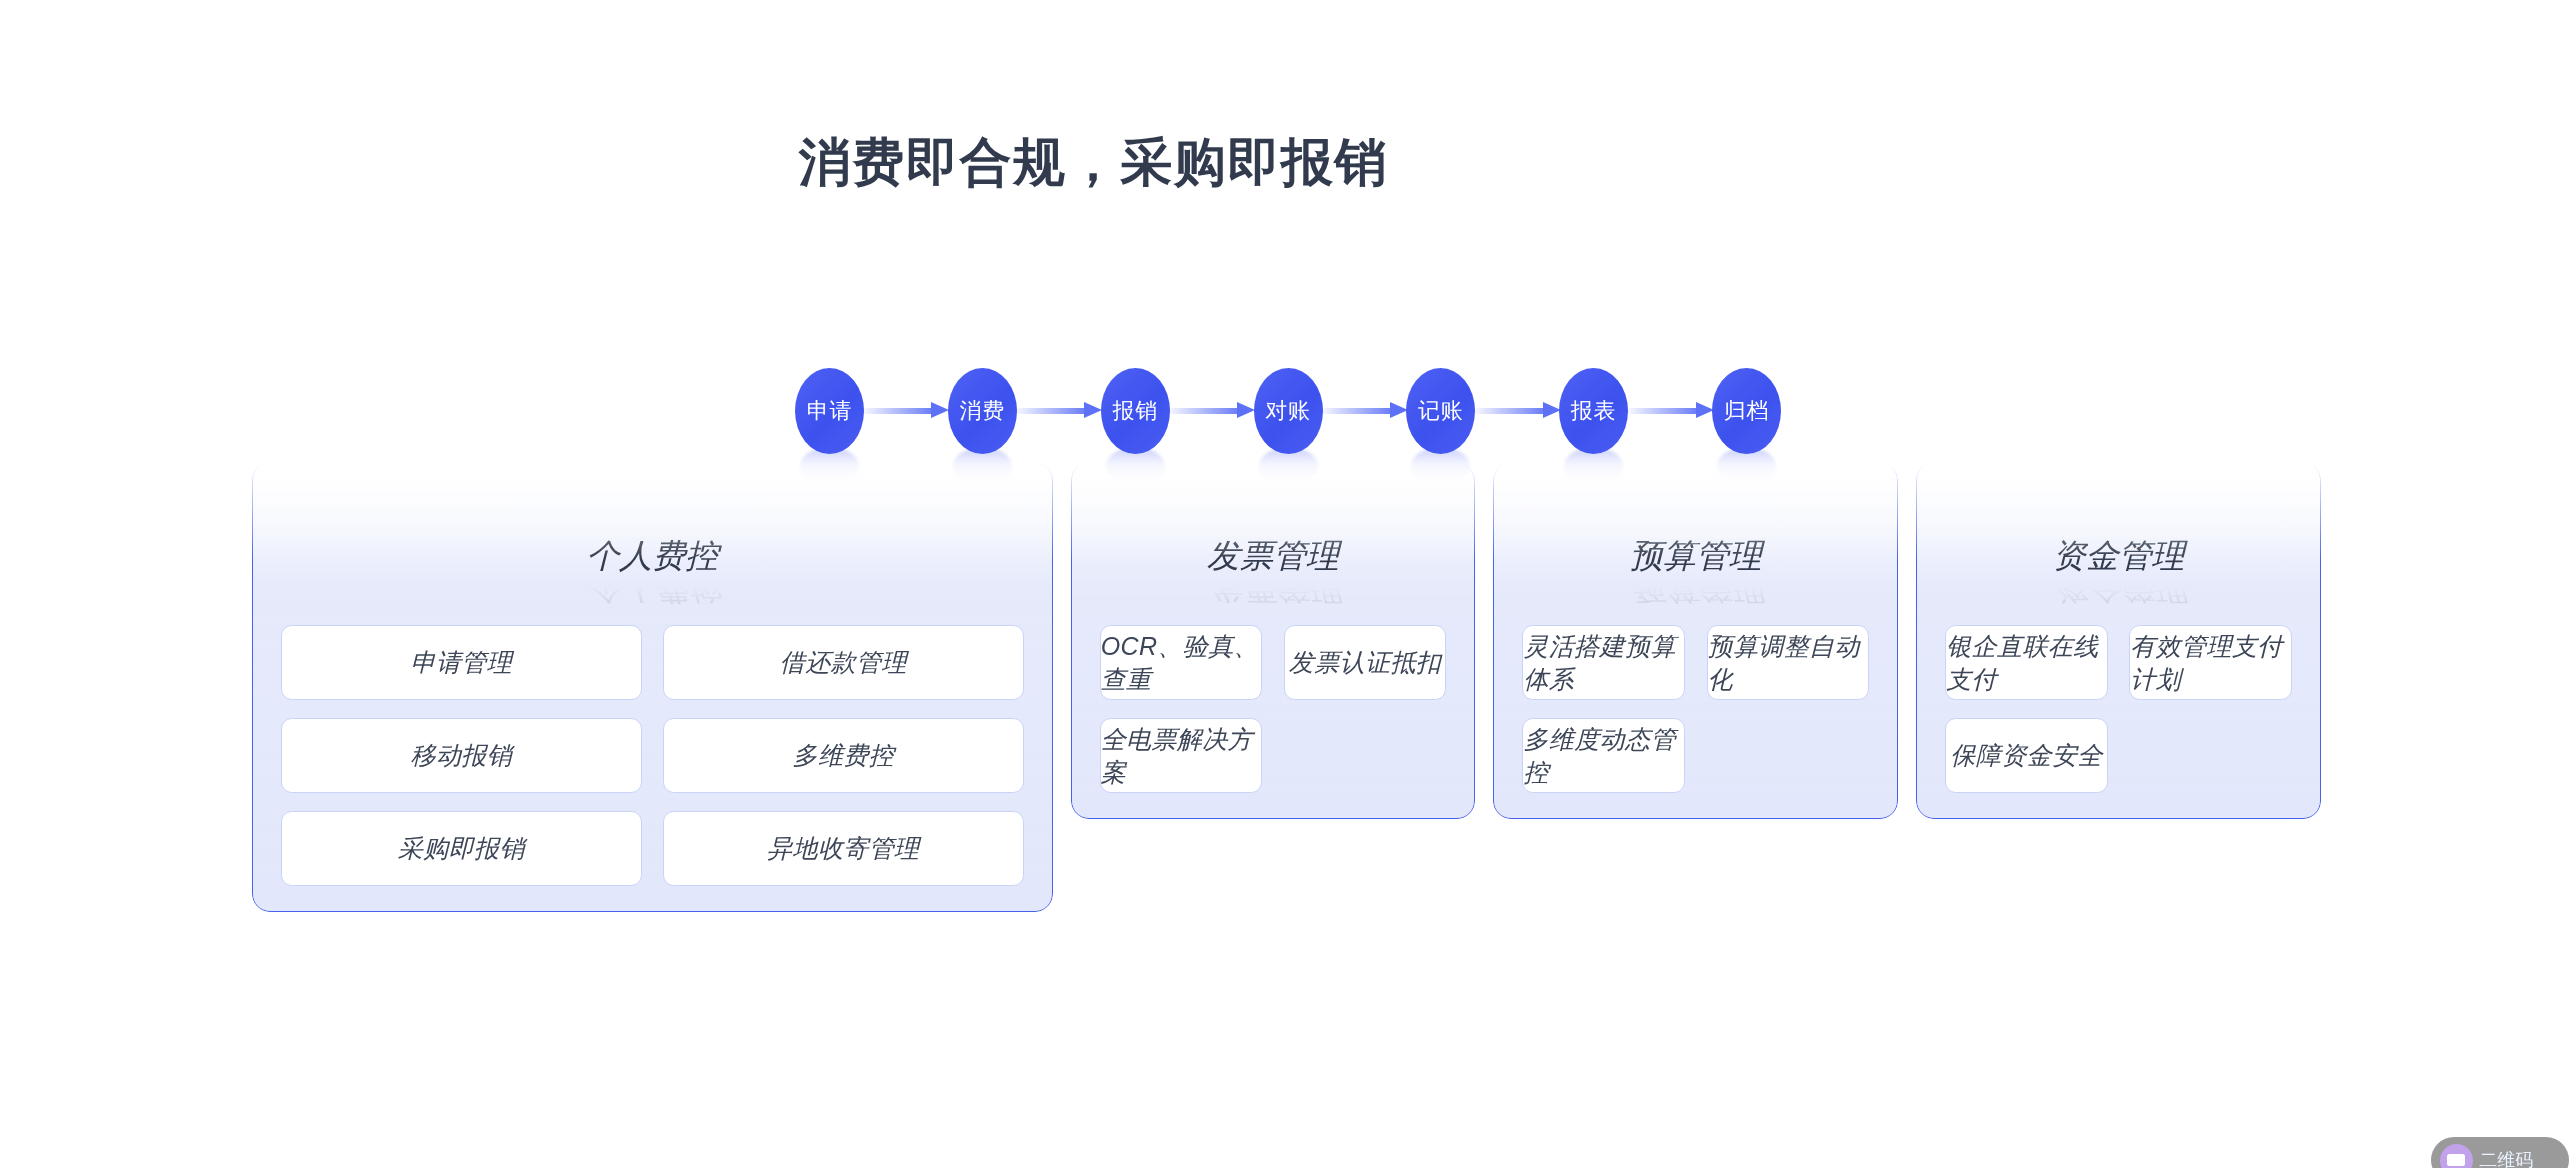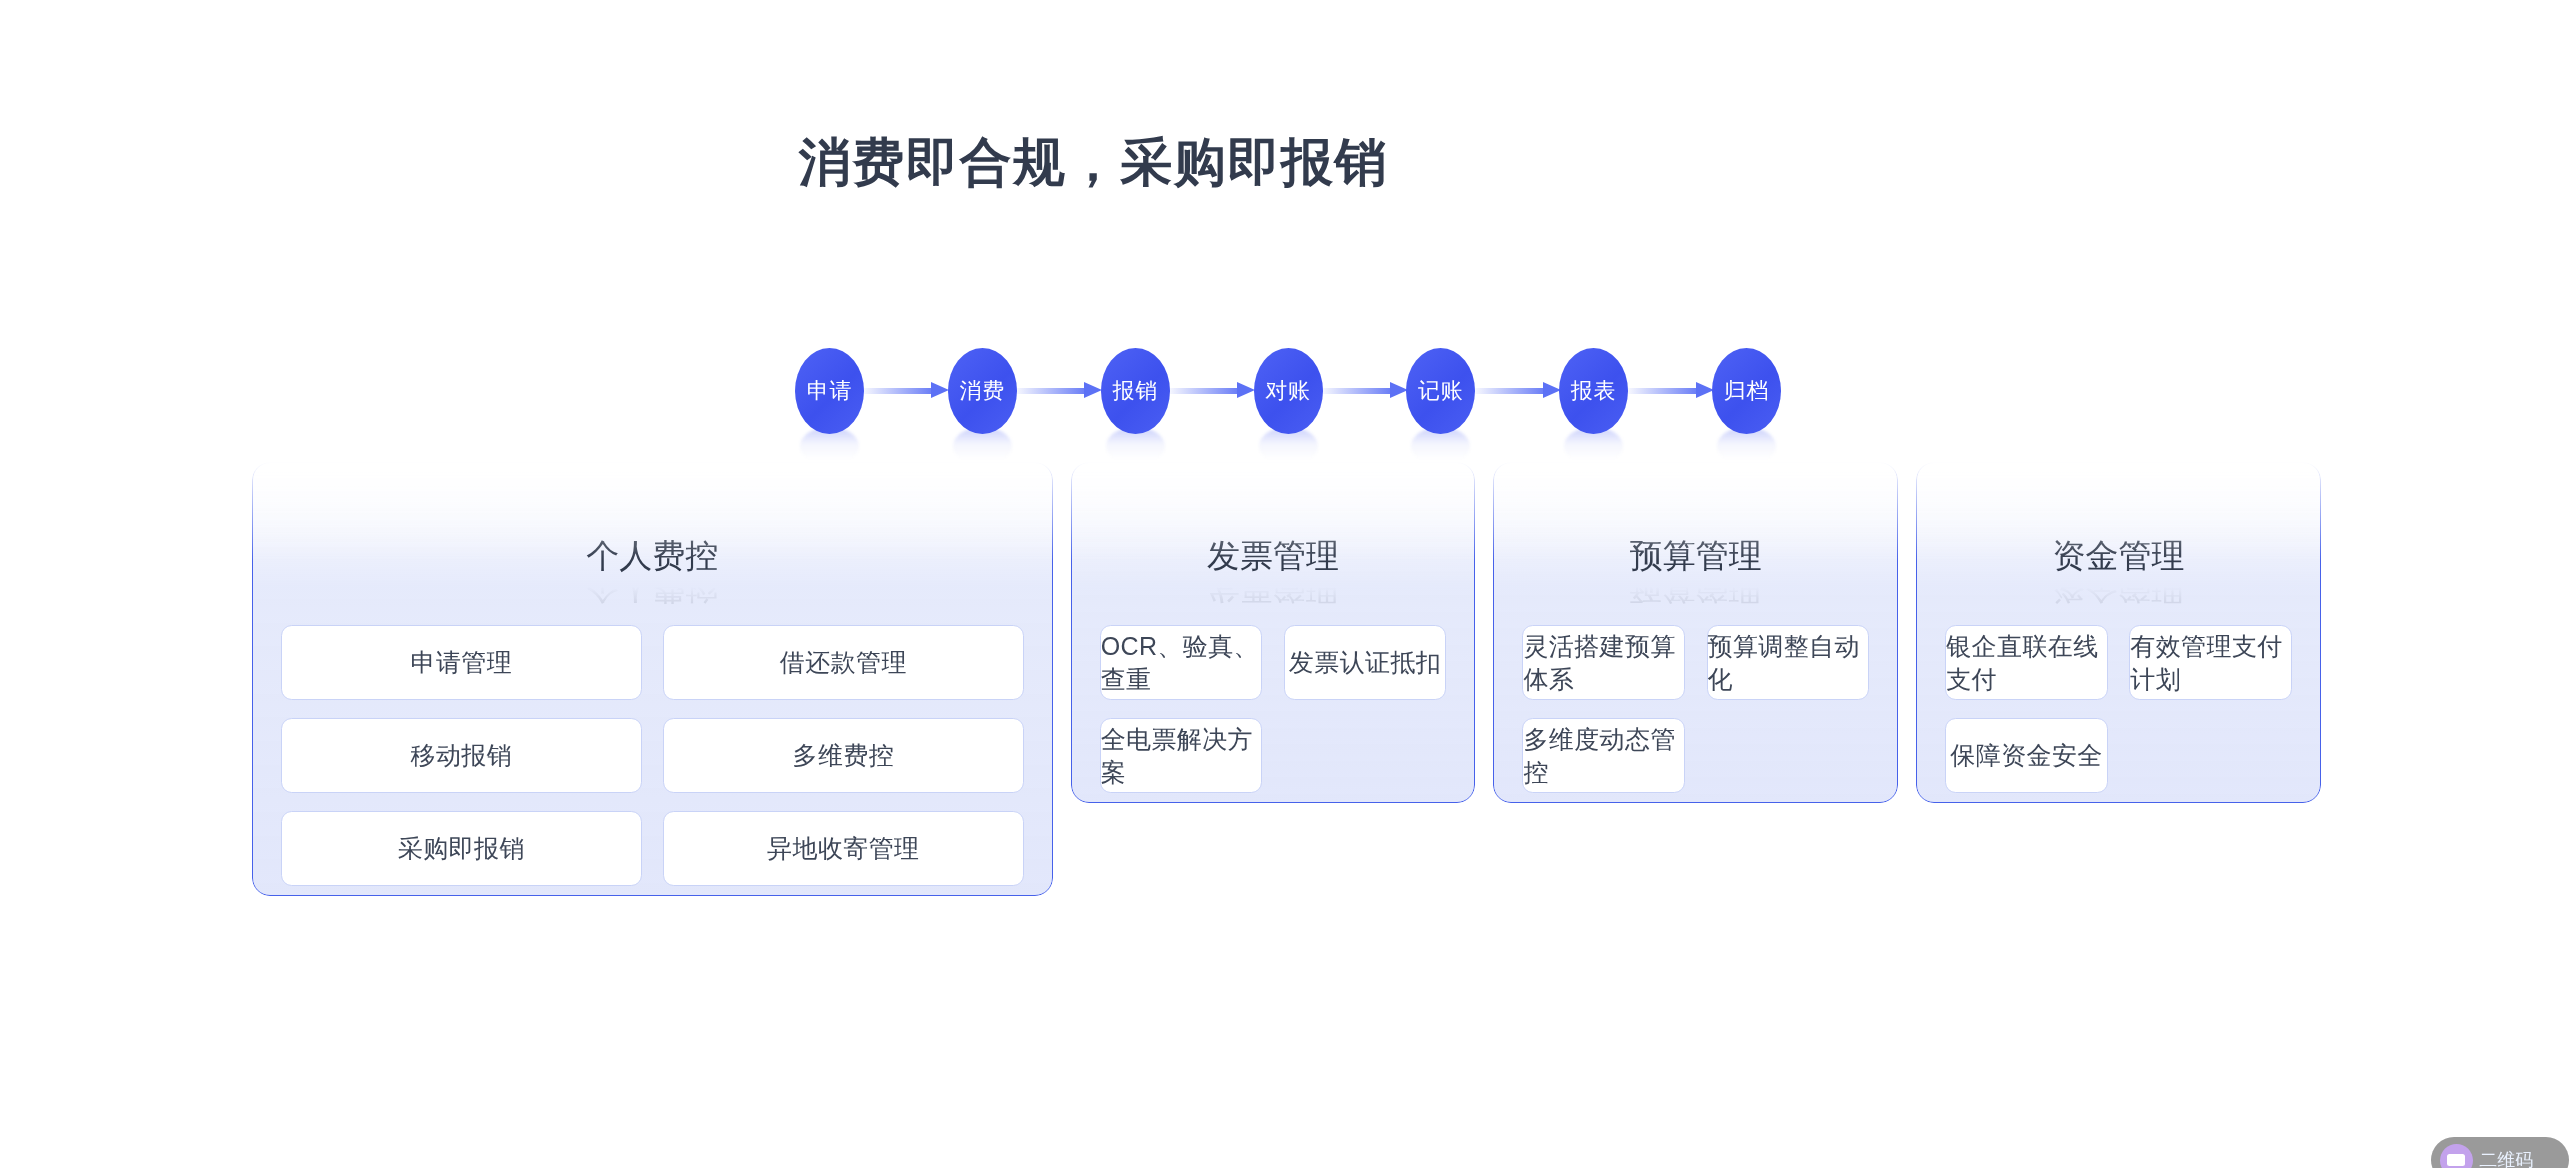--- a/index.html
+++ b/index.html
@@ -27,21 +27,21 @@
     text-align: center;
     font-size: 52px;
     font-weight: 700;
     letter-spacing: 1.6px;
     color: #323b4d;
   }
 
   
   .flow-row {
     position: absolute;
-    top: 308px;
+    top: 328px;
     left: 0;
     width: 2576px;
     height: 165px;
     display: flex;
     align-items: center;
     justify-content: center;
   }
   .flow-node {
     position: relative;
     width: 69px;
@@ -117,24 +117,25 @@
     position: relative;
     border: 1.6px solid #4661ea;
     border-radius: 18px;
     background:
       linear-gradient(180deg,
         rgba(242,244,253,0.00) 0px,
         rgba(235,238,252,0.55) 58px,
         rgba(228,233,251,0.95) 124px,
         rgba(226,231,251,1) 100%);
     padding-top: 76px;
-    padding-bottom: 9px;
+    padding-bottom: 25px;
     overflow: hidden;
     -webkit-mask-image: linear-gradient(180deg, rgba(0,0,0,0) 0px, rgba(0,0,0,0.35) 31px, rgba(0,0,0,1) 99px, rgba(0,0,0,1) 100%);
             mask-image: linear-gradient(180deg, rgba(0,0,0,0) 0px, rgba(0,0,0,0.35) 31px, rgba(0,0,0,1) 99px, rgba(0,0,0,1) 100%);
+            font-style: italic;
   }
   .panel.wide { width: 805px; }
   .panel.narrow { width: 407px; }
 
   .panel-title {
     position: relative;
     text-align: center;
     font-size: 33px;
     font-weight: 400;
     color: #323b4d;

